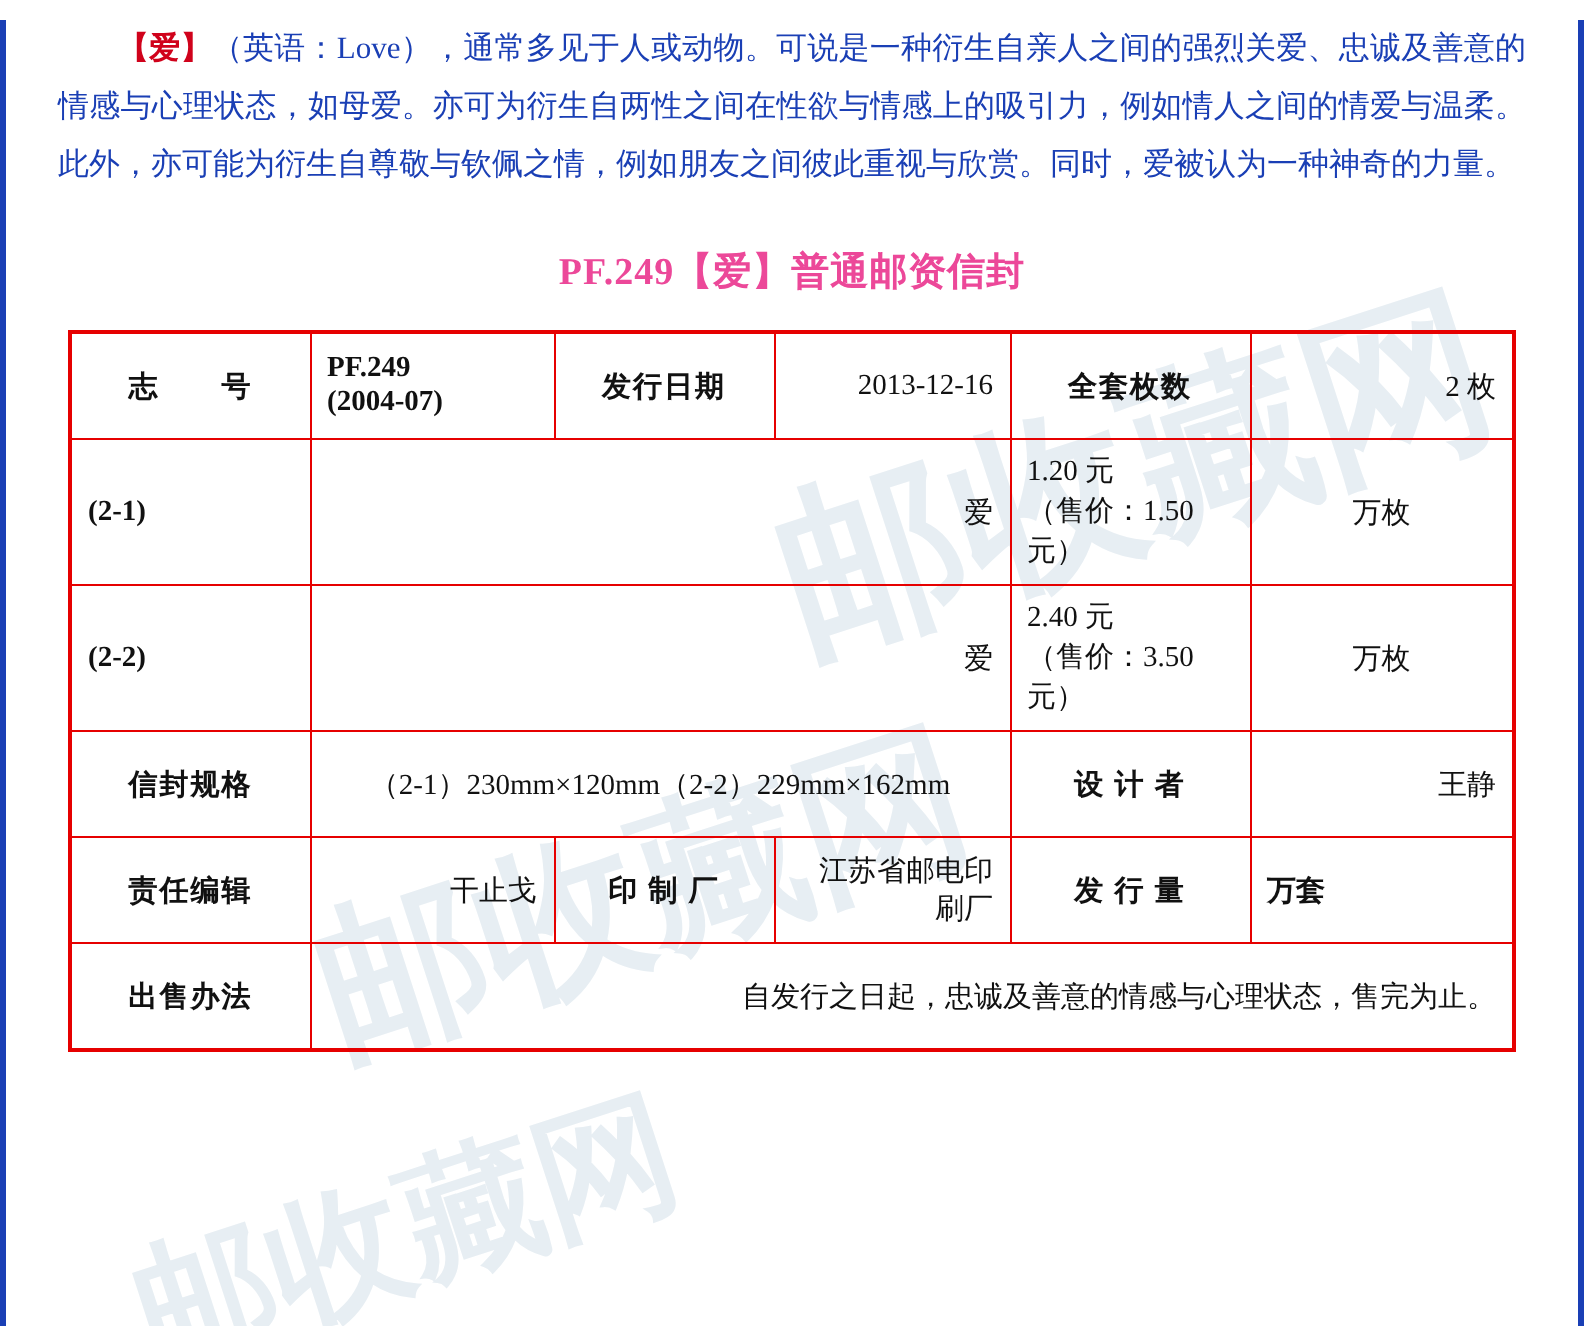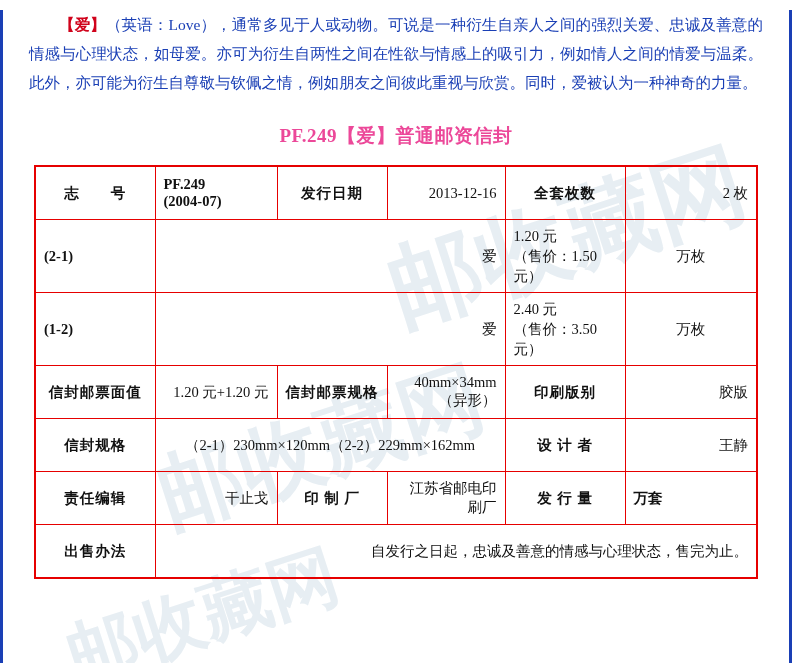--- a/index.html
+++ b/index.html
@@ -169,37 +169,29 @@
         <td class="lbl-red">(2-1)</td>
         <td class="val" colspan="3">爱</td>
         <td class="price cell-lines">
           <span class="l1">1.20 元</span>
           <span class="l2">（售价：1.50 元）</span>
         </td>
         <td class="qty">万枚</td>
       </tr>
 
       <tr>
-        <td class="lbl-red">(1-2)</td>
+        <td class="lbl-red">(2-2)</td>
         <td class="val" colspan="3">爱</td>
         <td class="price cell-lines">
           <span class="l1">2.40 元</span>
           <span class="l2">（售价：3.50 元）</span>
         </td>
         <td class="qty">万枚</td>
       </tr>
 
-      <tr>
-        <td class="lbl">信封邮票面值</td>
-        <td class="val">1.20 元+1.20 元</td>
-        <td class="lbl">信封邮票规格</td>
-        <td class="val">40mm×34mm（异形）</td>
-        <td class="lbl">印刷版别</td>
-        <td class="val">胶版</td>
-      </tr>
 
       <tr>
         <td class="lbl">信封规格</td>
         <td class="val-center" colspan="3">（2-1）230mm×120mm（2-2）229mm×162mm</td>
         <td class="lbl">设 计 者</td>
         <td class="val">王静</td>
       </tr>
 
       <tr>
         <td class="lbl">责任编辑</td>

